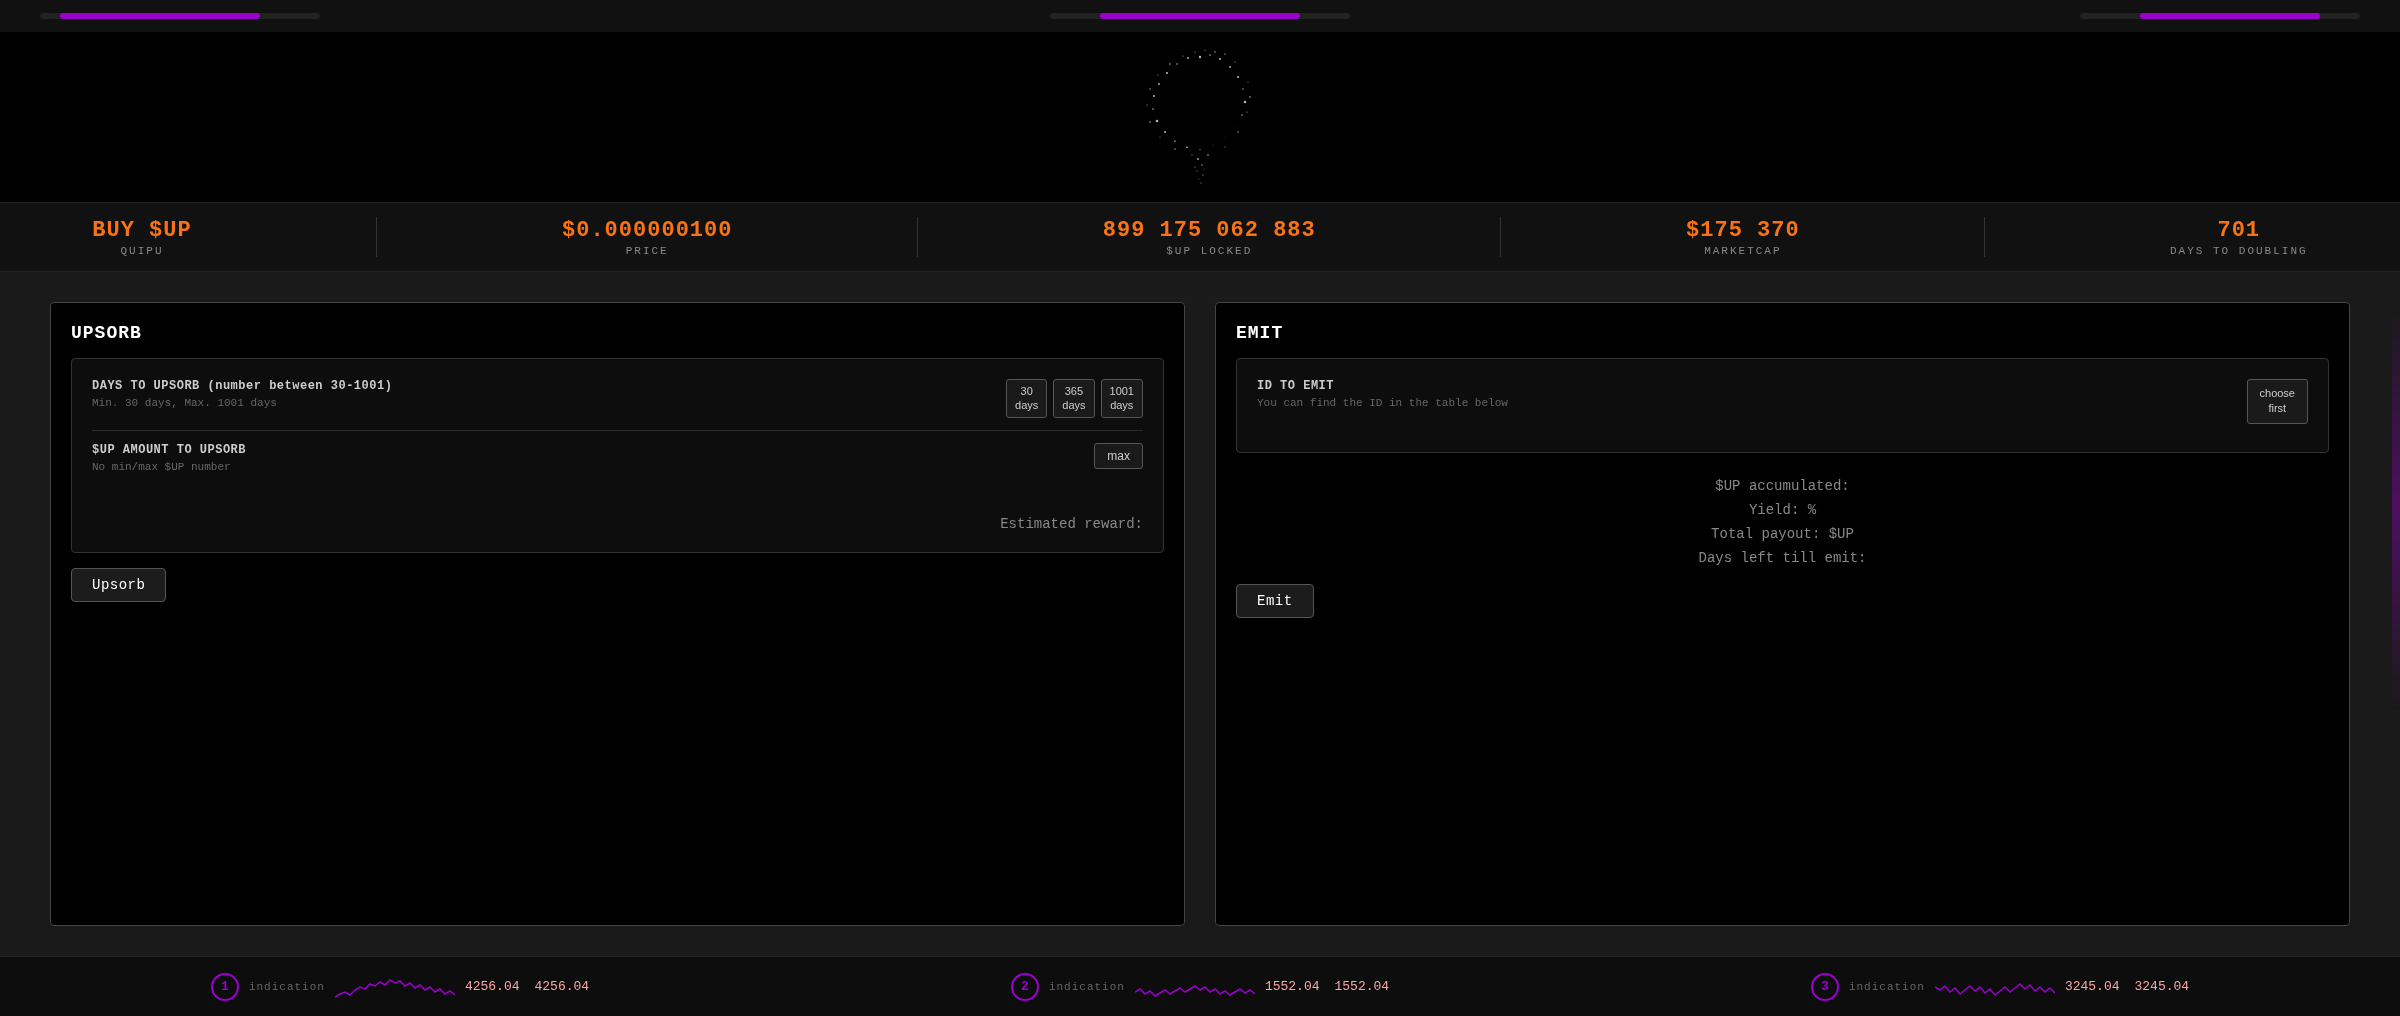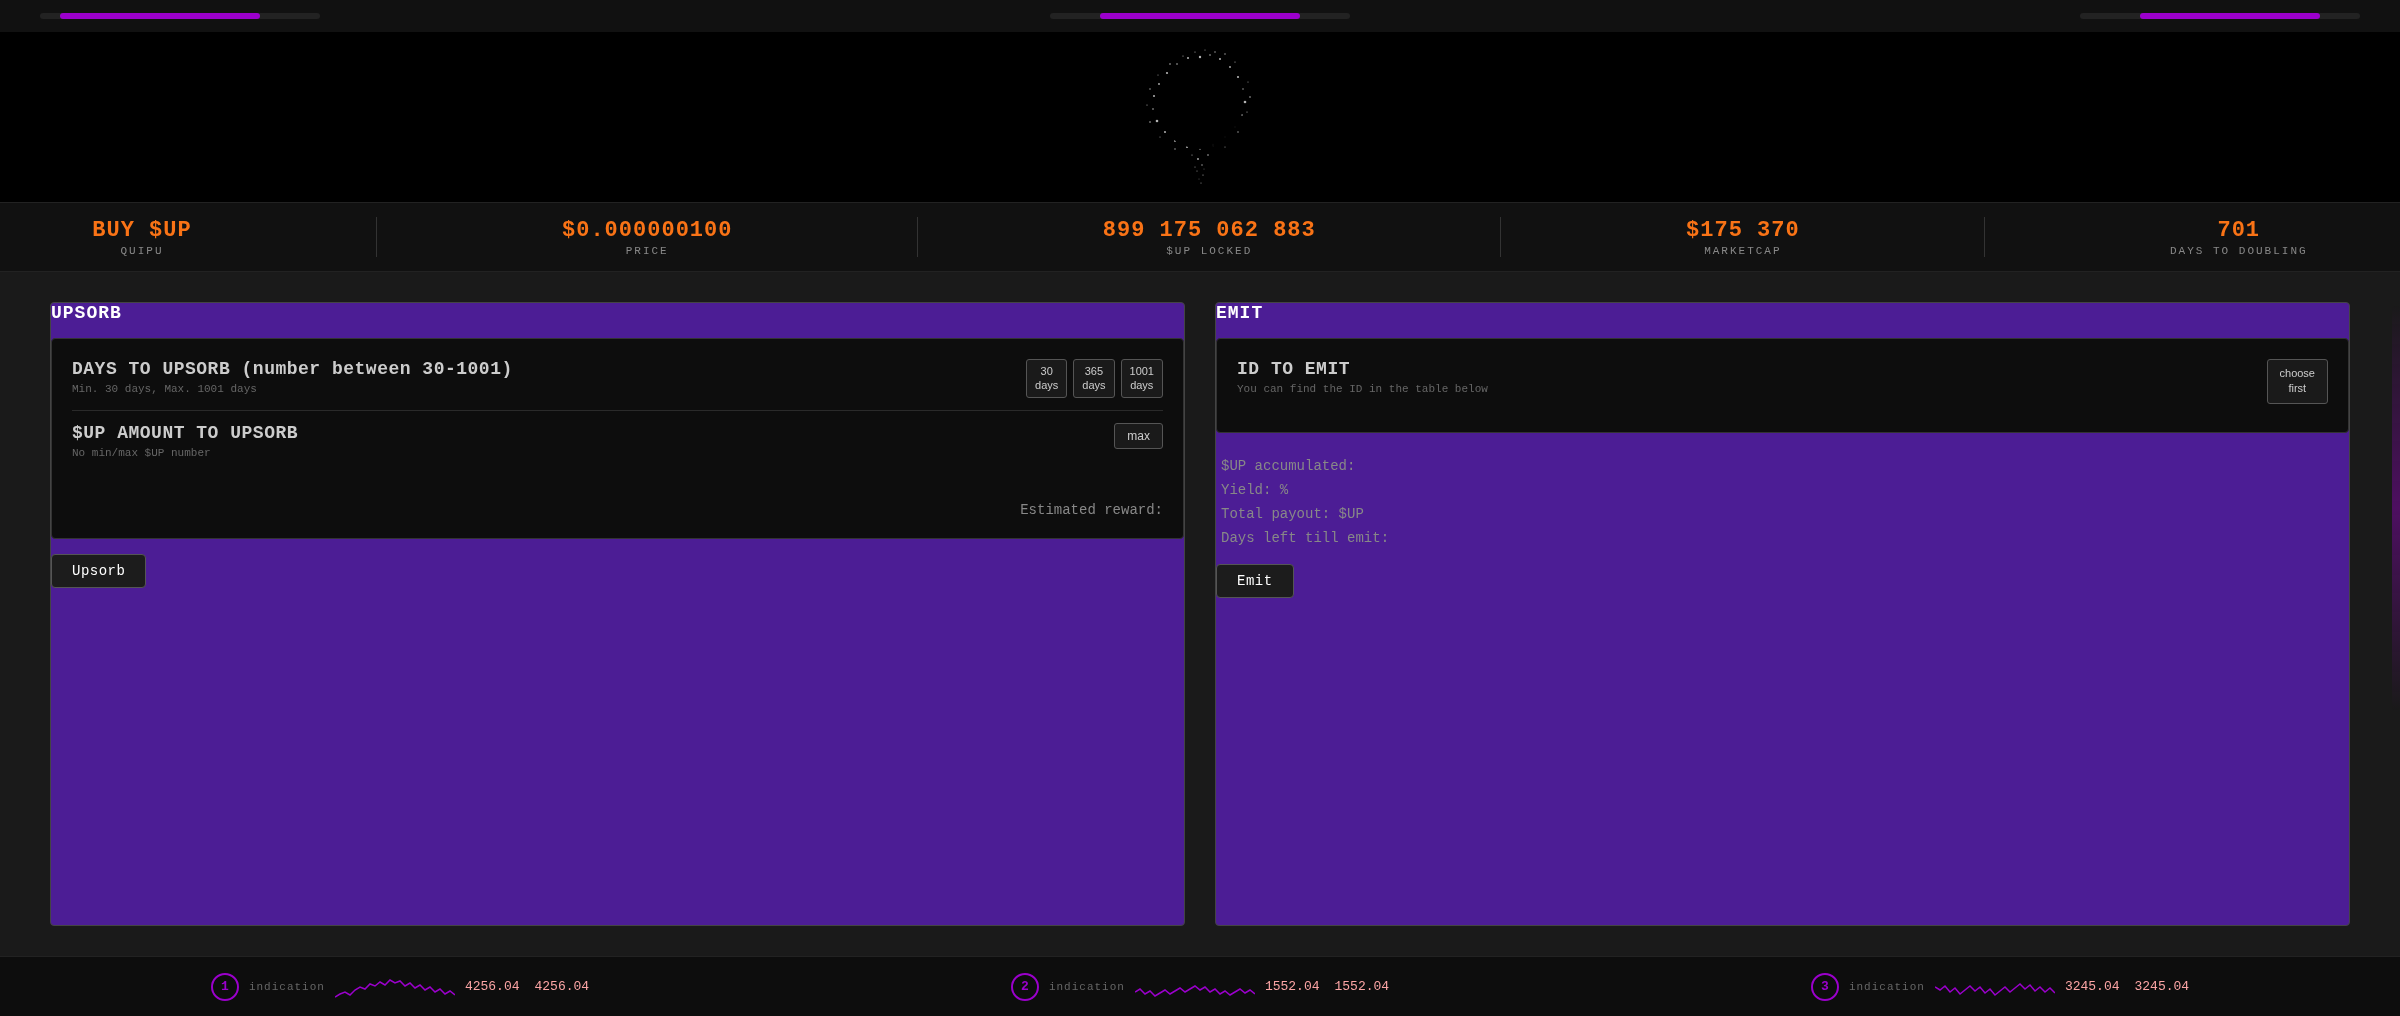--- a/index.html
+++ b/index.html
@@ -120,21 +120,22 @@
       grid-template-columns: 1fr 1fr;
       gap: 30px;
       background: #1a1a1a;
       height: calc(1016px - 32px - 170px - 70px - 60px);
     }
 
     
     .panel {
       border: 1px solid #444;
       border-radius: 4px;
-      background: #4c1d95;
+      padding: 20px;
+      background: #000000;
     }
     .panel-title {
       font-size: 18px;
       font-weight: bold;
       color: #fff;
       margin-bottom: 15px;
       letter-spacing: 1px;
     }
 
     
@@ -146,21 +147,21 @@
       margin-bottom: 15px;
     }
 
     .field-row {
       display: flex;
       align-items: flex-start;
       justify-content: space-between;
       margin-bottom: 8px;
     }
     .field-label {
-      font-size: 18px;
+      font-size: 12px;
       color: #ccc;
       letter-spacing: 0.5px;
       font-weight: bold;
     }
     .field-hint {
       font-size: 11px;
       color: #666;
       margin-top: 4px;
     }
 
@@ -234,21 +235,21 @@
       font-size: 11px;
       text-align: center;
       cursor: pointer;
       line-height: 1.4;
     }
 
     .emit-stats {
       padding: 10px 5px;
     }
     .emit-stat-row {
-      text-align: left;
+      text-align: center;
       color: #888;
       font-size: 14px;
       margin-bottom: 8px;
     }
 
     
     .bottom-bar {
       height: 60px;
       background: #0d0d0d;
       display: flex;

